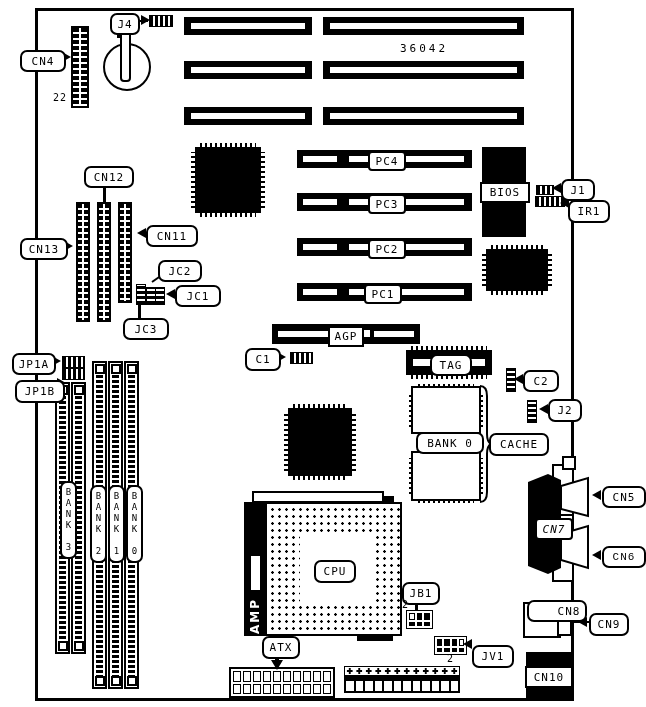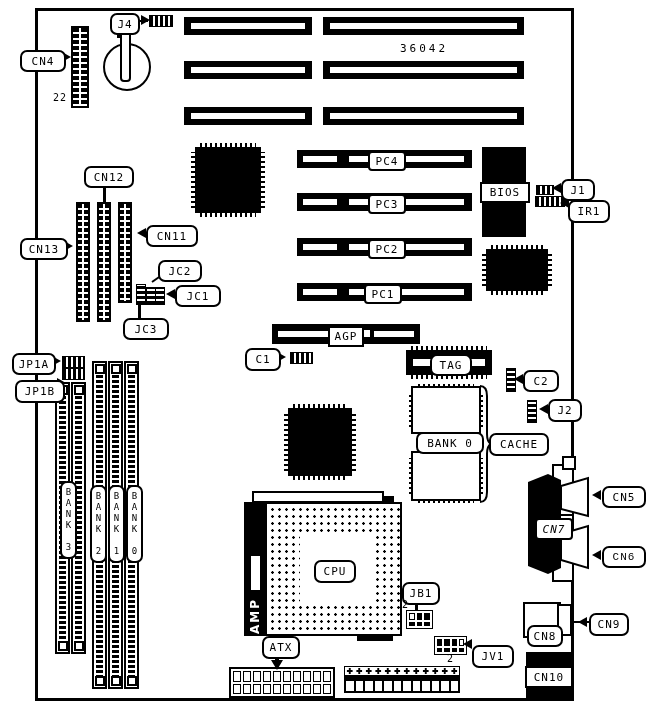--- a/index.html
+++ b/index.html
@@ -409,21 +409,21 @@
       <span>CN5</span>
     </div>
   <div class="tr l" style="left:592px;top:490px;"></div>
   <div class="co" style="left:602px;top:546px;width:40px;height:18px;font-family:Liberation Mono, monospace;">
       <span>CN6</span>
     </div>
   <div class="tr l" style="left:592px;top:550px;"></div>
 
   <div class="wht" style="left:523px;top:602px;width:34px;height:32px;z-index:3;"></div>
   <div class="wht" style="left:557px;top:604px;width:11px;height:28px;z-index:3;"></div>
-  <div class="co" style="left:527px;top:625px;width:32px;height:18px;">
+  <div class="co" style="left:527px;top:600px;width:32px;height:18px;padding-left:24px;">
       <span>CN8</span>
     </div>
   <div class="co" style="left:589px;top:613px;width:36px;height:19px;">
       <span>CN9</span>
     </div>
   <div class="tr l" style="left:578px;top:617px;"></div>
   <div class="ln" style="left:571px;top:621px;width:18px;height:2px;"></div>
   <div class="blk" style="left:526px;top:652px;width:46px;height:48px;z-index:3;"></div>
   <div class="co sq" style="left:525px;top:666px;width:44px;height:18px;">
       <span>CN10</span>

